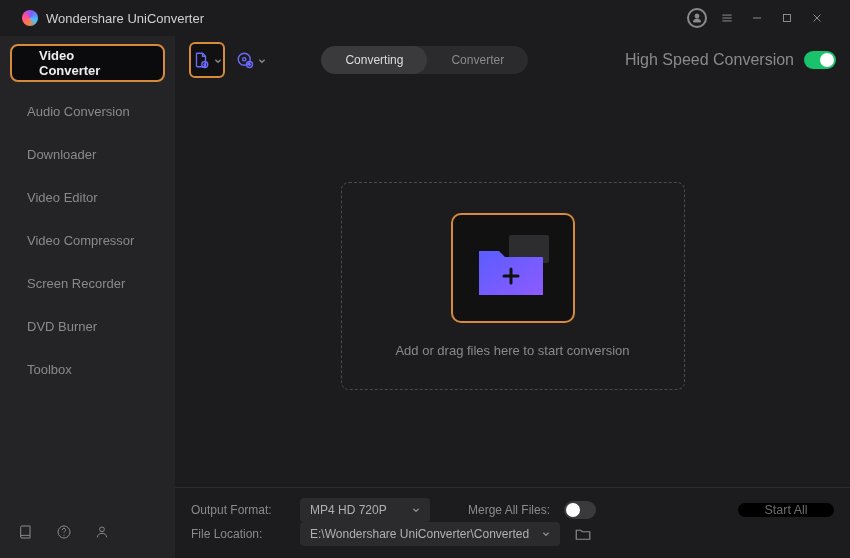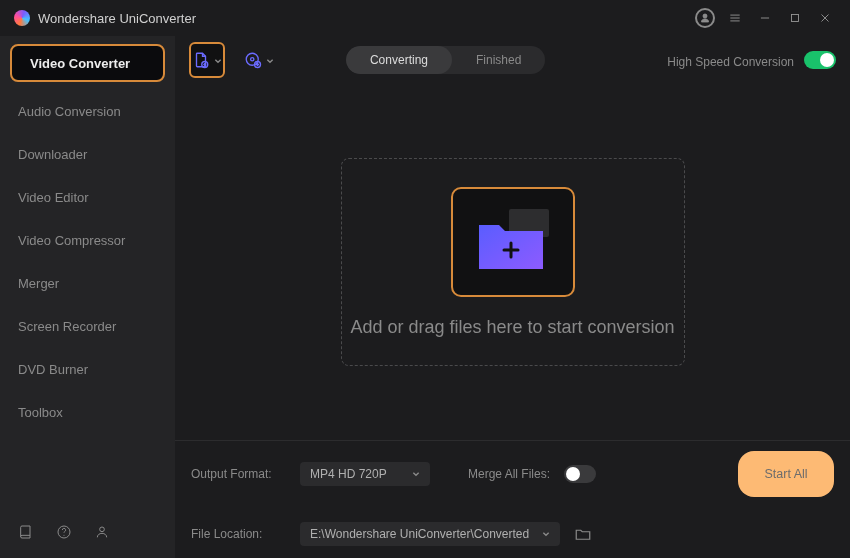--- a/index.html
+++ b/index.html
@@ -1,68 +1,68 @@
 <!DOCTYPE html>
 <html><head>
 <meta charset="utf-8">
 <style>
   * { box-sizing: border-box; margin: 0; padding: 0; font-family: -apple-system, "Segoe UI", Arial, sans-serif; }
   html, body { width: 850px; height: 558px; overflow: hidden; background:#1a1a1c; }
   .app { width:850px; height:558px; background:#1c1c1e; display:flex; flex-direction:column; color:#c9c9c9; }
   
-  .titlebar { height:36px; display:flex; align-items:center; padding:0 14px; background:#1c1c1e; }
+  .titlebar { height:36px; display:flex; align-items:center; padding:0 22px; background:#1c1c1e; }
   .logo { width:16px; height:16px; border-radius:50%; background: conic-gradient(from 200deg,#ff7a3d,#ff4d9d,#7b5bff,#44c2ff,#ff7a3d); margin-right:8px; }
   .brand { font-size:13px; color:#d0d0d0; }
   .titlebar-spacer { flex:1; }
   .tbtn { width:22px; height:22px; display:flex; align-items:center; justify-content:center; color:#9a9a9a; margin-left:8px; cursor:pointer; }
   .tbtn svg { width:14px; height:14px; stroke:#9a9a9a; fill:none; stroke-width:1.5; }
   .avatar-circle { width:20px; height:20px; border:2px solid #8a8a8a; border-radius:50%; display:flex; align-items:center; justify-content:center; }
   .avatar-circle svg { width:12px; height:12px; fill:#8a8a8a; }
   
   .body { flex:1; display:flex; min-height:0; }
   
   .sidebar { width:175px; background:#242426; display:flex; flex-direction:column; }
-  .sidebar-item { height:43px; display:flex; align-items:center; padding:0 18px; font-size:13px; color:#8a8a8a; cursor:pointer; border-radius:6px; margin:0 0; }
+  .sidebar-item { height:43px; display:flex; align-items:center; padding:0 27px; font-size:13px; color:#8a8a8a; cursor:pointer; border-radius:6px; margin:0 0; }
   .sidebar-item.active { background:#0b0b0d; color:#ededed; font-weight:600; border:2px solid #d78a3a; border-radius:8px; margin:0 4px; height:38px; }
   .sidebar-wrap-active { margin:8px 6px 8px 6px; }
   .sidebar-bottom { margin-top:auto; display:flex; gap:22px; padding:14px 18px; color:#8a8a8a; }
   .sidebar-bottom svg { width:16px; height:16px; stroke:#8a8a8a; fill:none; stroke-width:1.5; }
   
   .main { flex:1; display:flex; flex-direction:column; background:#1c1c1e; min-width:0; }
   
-  .toolbar { height:48px; display:flex; align-items:center; padding:0 14px; gap:16px; position:relative; }
+  .toolbar { height:48px; display:flex; align-items:center; padding:0 14px; gap:8px; position:relative; }
   .toolbtn { width:36px; height:36px; border-radius:6px; display:flex; align-items:center; justify-content:center; cursor:pointer; position:relative; }
   .toolbtn.highlight { border:2px solid #d78a3a; background:#111112; }
   .toolbtn .ico { width:18px; height:18px; }
   .toolbtn .caret { margin-left:4px; }
   .caret svg { width:8px; height:8px; stroke:#8a8a8a; fill:none; stroke-width:2; }
   .seg { margin:0 auto; display:flex; background:#2b2b2d; border-radius:18px; height:28px; overflow:hidden; }
   .seg-item { padding:0 24px; display:flex; align-items:center; font-size:12px; color:#8a8a8a; cursor:pointer; }
   .seg-item.on { background:#3a3a3c; color:#dcdcdc; border-radius:18px; }
-  .hispeed { display:flex; align-items:flex-end; gap:10px; margin-left:auto; font-size:12px; color:#8a8a8a; }
+  .hispeed { display:flex; align-items:flex-start; gap:10px; margin-left:auto; font-size:16px; color:#8a8a8a; }
   .toggle { width:32px; height:18px; border-radius:9px; position:relative; cursor:pointer; }
   .toggle.on { background:#19c26b; }
   .toggle.off { background:#3a3a3c; }
   .toggle .knob { position:absolute; top:2px; width:14px; height:14px; border-radius:50%; background:#fff; }
   .toggle.on .knob { right:2px; }
   .toggle.off .knob { left:2px; }
   
   .content { flex:1; display:flex; align-items:center; justify-content:center; }
   .dropzone { width:344px; height:208px; border:1.5px dashed #4a4a4c; border-radius:8px; display:flex; flex-direction:column; align-items:center; justify-content:center; gap:20px; }
   .folder-frame { width:124px; height:110px; border:2px solid #d78a3a; border-radius:10px; display:flex; align-items:center; justify-content:center; background:#111112; cursor:pointer; }
-  .droptext { font-size:18px; color:#8a8a8a; }
-  
-  .bottombar { border-top:1px solid #2c2c2e; padding:10px 16px 12px; display:flex; flex-direction:column; gap:25px; font-size:12px; color:#8a8a8a; }
+  .droptext { font-size:13px; color:#8a8a8a; }
+  
+  .bottombar { border-top:1px solid #2c2c2e; padding:10px 16px 12px; display:flex; flex-direction:column; gap:0; font-size:12px; color:#8a8a8a; }
   .brow { display:flex; align-items:center; gap:14px; }
   .blabel { width:95px; }
   .select { width:130px; height:24px; background:#2b2b2d; border-radius:4px; display:flex; align-items:center; padding:0 10px; color:#b0b0b0; cursor:pointer; justify-content:space-between;text-align:center; }
   .select.wide { width:260px; }
   .select .caret { margin-left:8px; }
   .mergelabel { margin-left:24px; }
-  .startall { margin-left:auto; width:96px; height:46px; border-radius:16px; background:#fdba74; color:#6c6c6c; display:flex; align-items:center; justify-content:center; font-size:12.5px; cursor:default; }
+  .startall { margin-left:auto; width:96px; height:14px; border-radius:16px; background:#000000; color:#6c6c6c; display:flex; align-items:center; justify-content:center; font-size:12.5px; cursor:default; }
   .folder-open { width:18px; height:18px; cursor:pointer; }
 </style>
 </head>
 <body>
 
 <div class="app">
 
   <div class="titlebar">
     <div class="logo"></div>
     <div class="brand">Wondershare UniConverter</div>
@@ -108,23 +108,20 @@
         <span>Audio Conversion</span>
       </div>
       <div class="sidebar-item">
         <span>Downloader</span>
       </div>
       <div class="sidebar-item">
         <span>Video Editor</span>
       </div>
       <div class="sidebar-item">
         <span>Video Compressor</span>
-      </div>
-      <div class="sidebar-item">
-        <span>Merger</span>
       </div>
       <div class="sidebar-item">
         <span>Screen Recorder</span>
       </div>
       <div class="sidebar-item">
         <span>DVD Burner</span>
       </div>
       <div class="sidebar-item">
         <span>Toolbox</span>
       </div>
@@ -177,21 +174,21 @@
           <span class="caret"><svg viewBox="0 0 12 12">
                 <path d="M2 4l4 4 4-4"></path>
               </svg></span>
         </div>
 
         <div class="seg">
           <div class="seg-item on">
             <span>Converting</span>
           </div>
           <div class="seg-item">
-            <span>Finished</span>
+            <span>Converter</span>
           </div>
         </div>
 
         <div class="hispeed">
           <span>High Speed Conversion</span>
           <div class="toggle on">
               <div class="knob"></div>
             </div>
         </div>
       </div>

